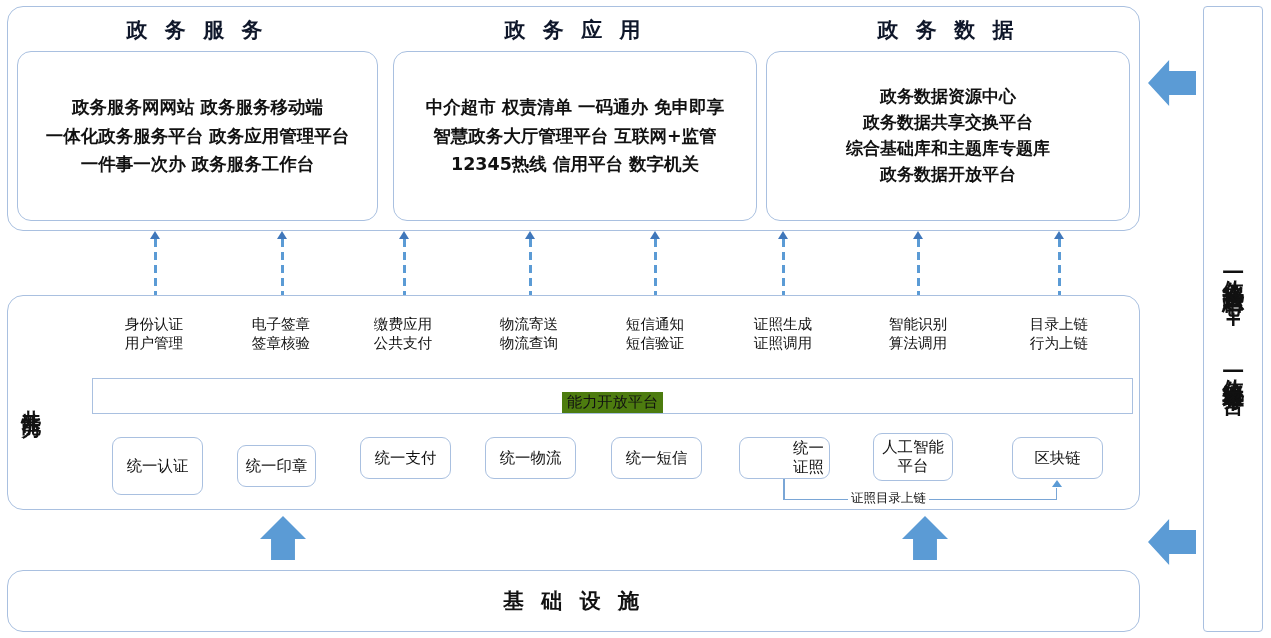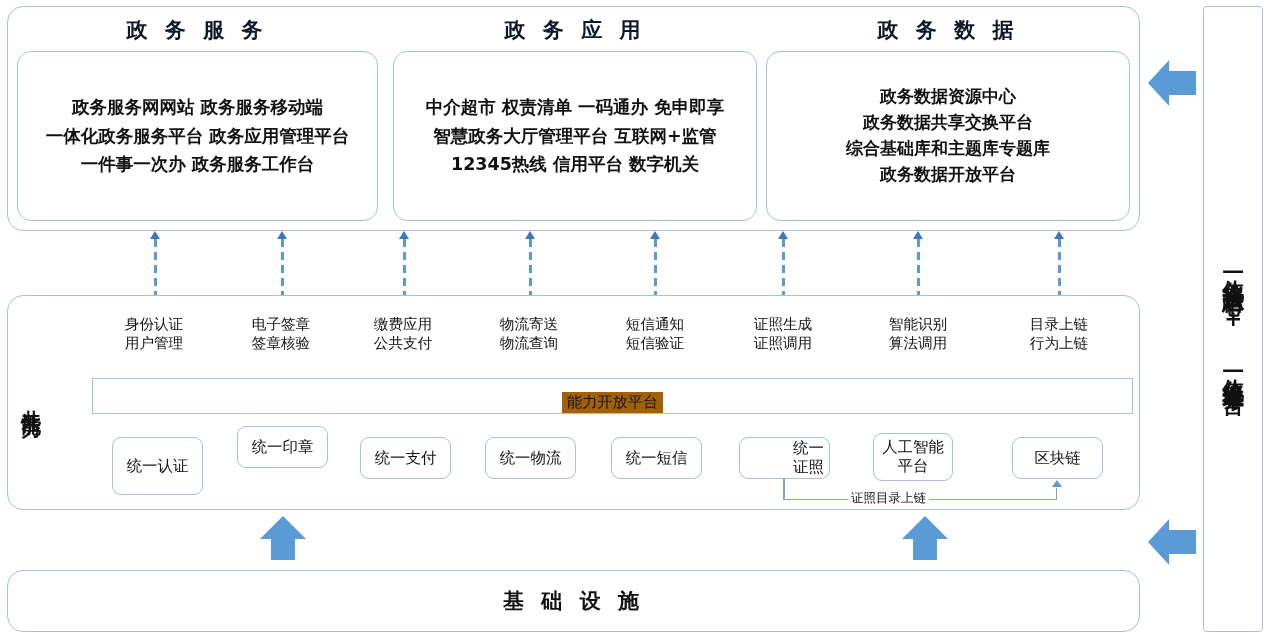--- a/index.html
+++ b/index.html
@@ -127,21 +127,21 @@
     font-weight:500;
   }
   #open-platform {
     position:absolute;
     left:92px; top:378px; width:1041px; height:36px;
     border:1.2px solid #a9c0e0;
     background:rgba(255,255,255,0.0);
     display:flex; align-items:center; justify-content:center;
   }
   #open-platform span {
-    font-size:15.2px; color:#111111; background:#a16207; padding:0 5px;margin-top:12px;
+    font-size:15.2px; color:#111111; background:#4d7c0f; padding:0 5px;margin-top:12px;
   }
   .cap-box {
     position:absolute;
     border:1.3px solid #a9c0e0;
     border-radius:9px;
     background:#ffffff;
     display:flex; align-items:center; justify-content:center;
     text-align:center;
     font-size:15.4px;
     color:#111111;
@@ -268,21 +268,21 @@
   <div class="cap-head" style="left:1004px; top:315px; width:110px;">
     <div>目录上链</div>
     <div>行为上链</div>
   </div>
 
   <div id="open-platform">
     <span>能力开放平台</span>
   </div>
 
   <div class="cap-box" style="left:112px; top:437px; width:91px; height:58px;">统一认证</div>
-  <div class="cap-box" style="left:237px; top:426px; width:91px; height:42px;">统一印章</div>
+  <div class="cap-box" style="left:237px; top:445px; width:79px; height:42px;">统一印章</div>
   <div class="cap-box" style="left:360px; top:437px; width:91px; height:42px;">统一支付</div>
   <div class="cap-box" style="left:485px; top:437px; width:91px; height:42px;">统一物流</div>
   <div class="cap-box" style="left:611px; top:437px; width:91px; height:42px;">统一短信</div>
   <div class="cap-box" style="left:739px; top:437px; width:91px; height:42px;padding-left:48px;">统一证照</div>
   <div class="cap-box" style="left:873px; top:433px; width:80px; height:48px;">人工智能
 平台</div>
   <div class="cap-box" style="left:1012px; top:437px; width:91px; height:42px;">区块链</div>
 
   <div class="conn" style="left:783px; top:479px; width:1.6px; height:21px;"></div>
   <div class="conn" style="left:783px; top:498.5px; width:274px; height:1.6px;"></div>

